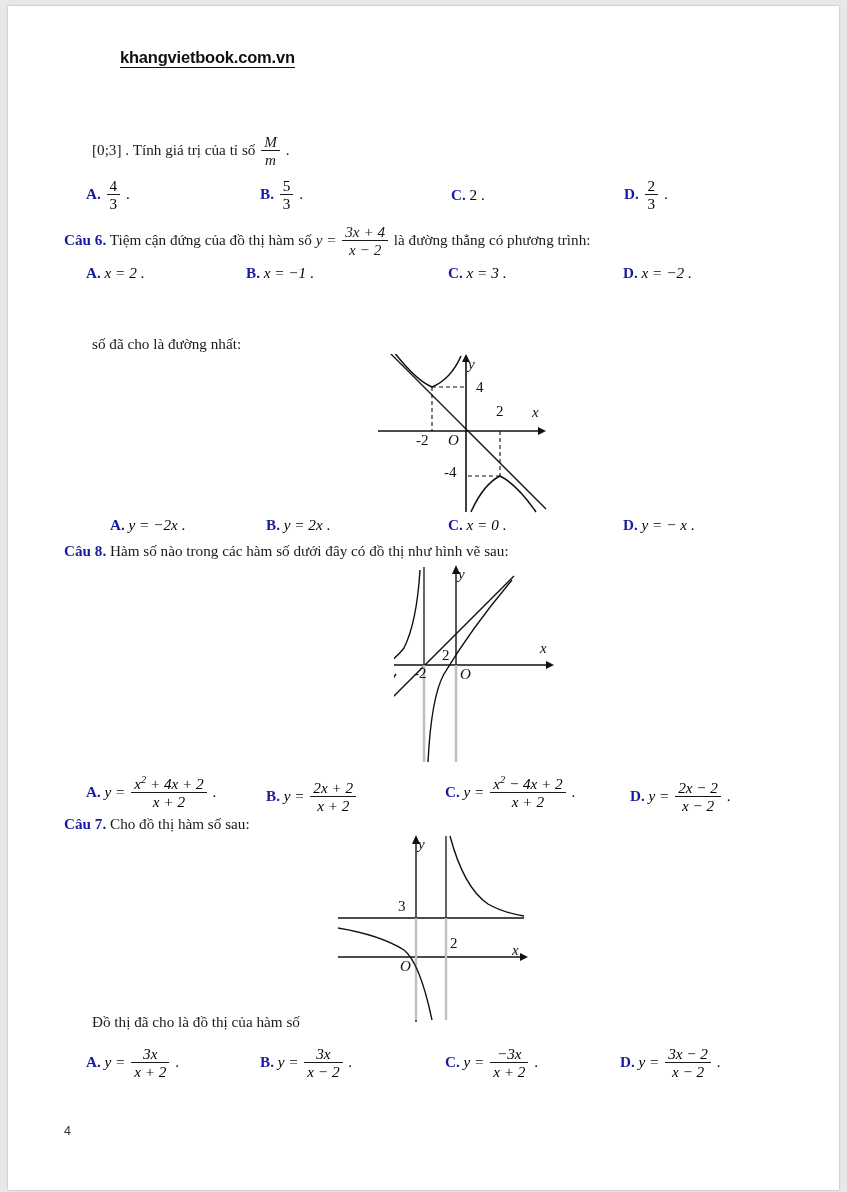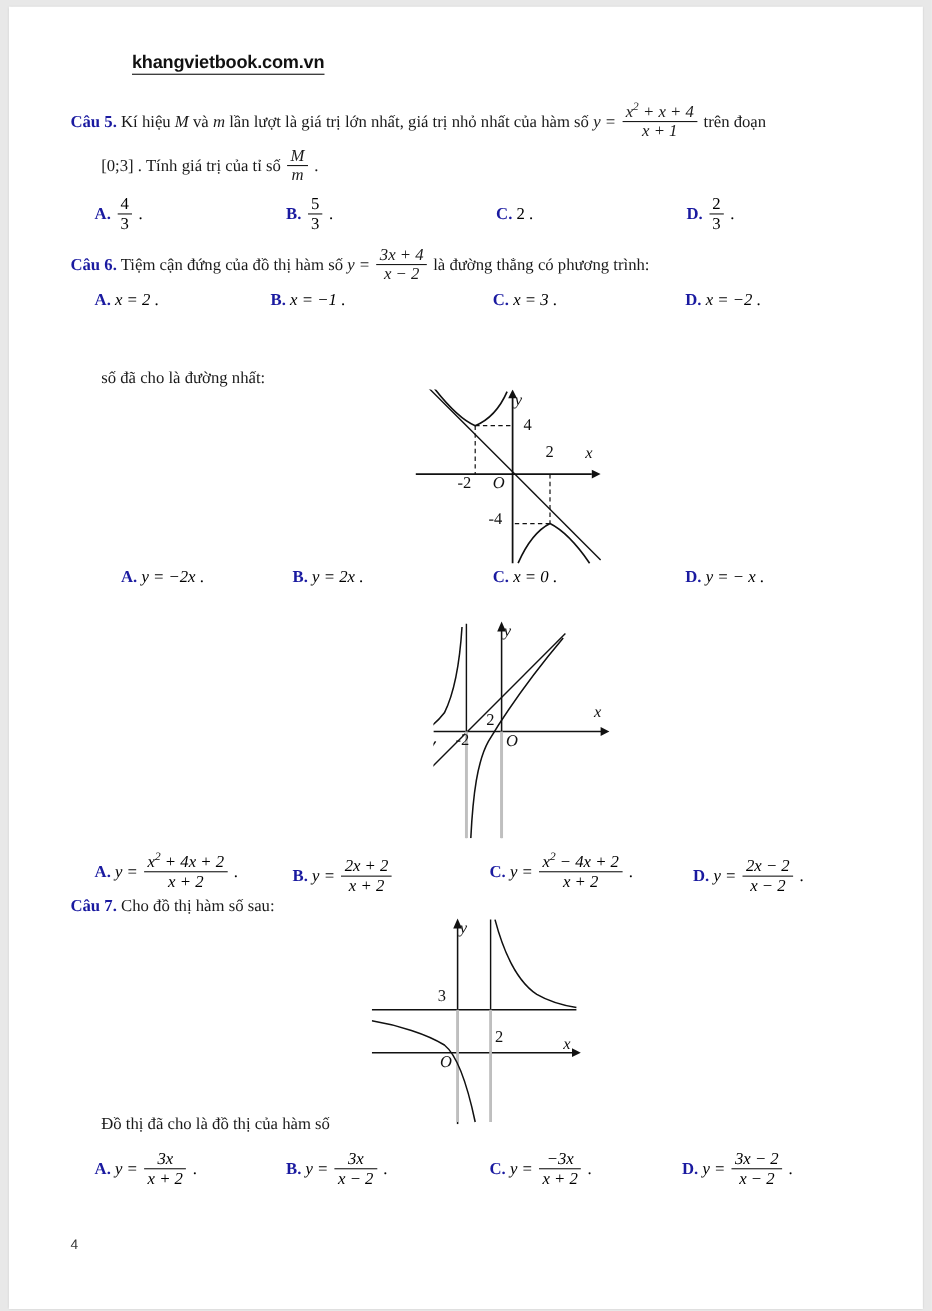--- a/index.html
+++ b/index.html
@@ -94,34 +94,20 @@
   }
   .glabel.up { font-style: normal; }
 </style>
 </head>
 <body>
 
 <div class="page">
 
   <div class="site-header">khangvietbook.com.vn</div>
 
-  <div class="qline" style="left:56px; top:88px;">
-    <span class="qlabel">Câu 5.</span>
-    <span>Kí hiệu</span>
-    <i>M</i>
-    <span>và</span>
-    <i>m</i>
-    <span>lần lượt là giá trị lớn nhất, giá trị nhỏ nhất của hàm số</span>
-    <i>y =</i>
-    <span class="frac">
-      <i class="num">x<sup>2</sup> + x + 4</i>
-      <i class="den">x + 1</i>
-    </span>
-    <span>trên đoạn</span>
-  </div>
 
   <div class="qline" style="left:84px; top:128px;">
     <span>[0;3]</span>
     <span>. Tính giá trị của tỉ số</span>
     <span class="frac">
       <i class="num">M</i>
       <i class="den">m</i>
     </span>
     <span>.</span>
   </div>
@@ -232,20 +218,24 @@
     <span class="ol">C.</span>
     <i>x = 0</i>
     <span>.</span>
   </div>
   <div class="opt" style="left:615px; top:510px;">
     <span class="ol">D.</span>
     <i>y = − x</i>
     <span>.</span>
   </div>
 
+  <div class="qline" style="left:56px; top:535px;">
+    <span class="qlabel">Câu 8.</span>
+    <span>Hàm số nào trong các hàm số dưới đây có đồ thị như hình vẽ sau:</span>
+  </div>
 
   <div class="graph" style="left:386px; top:556px; width:190px; height:200px;">
     <svg width="190" height="200" viewBox="0 0 190 200">
 
       <line x1="0" y1="103" x2="156" y2="103" stroke="#111" stroke-width="1.4"></line>
       <polygon points="152,99 160,103 152,107" fill="#111"></polygon>
 
       <line x1="62" y1="200" x2="62" y2="10" stroke="#111" stroke-width="1.4"></line>
       <polygon points="58,12 62,3 66,12" fill="#111"></polygon>
 

